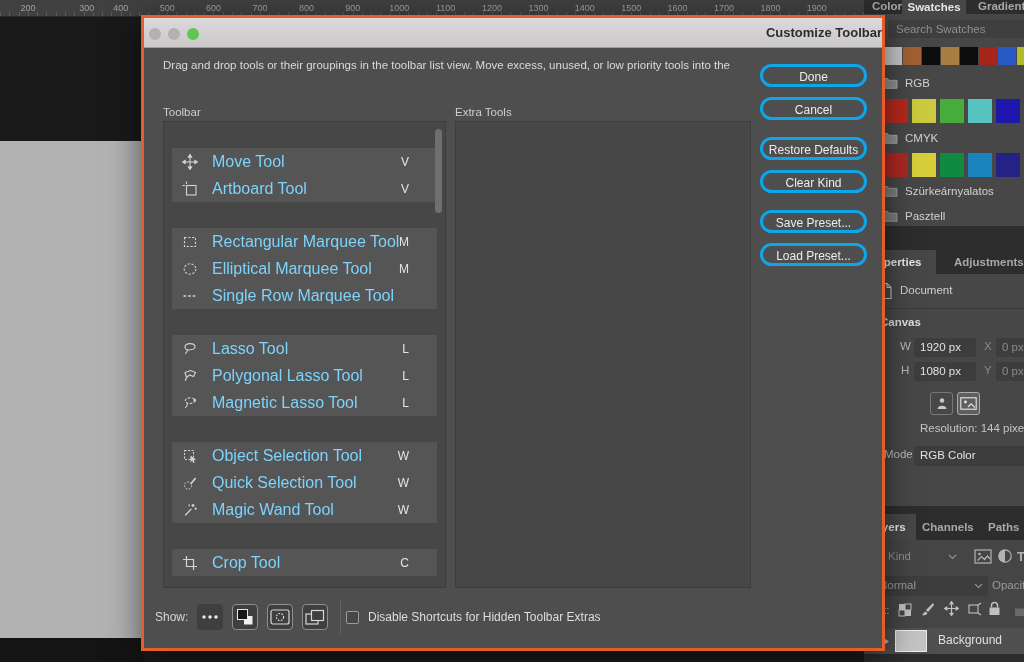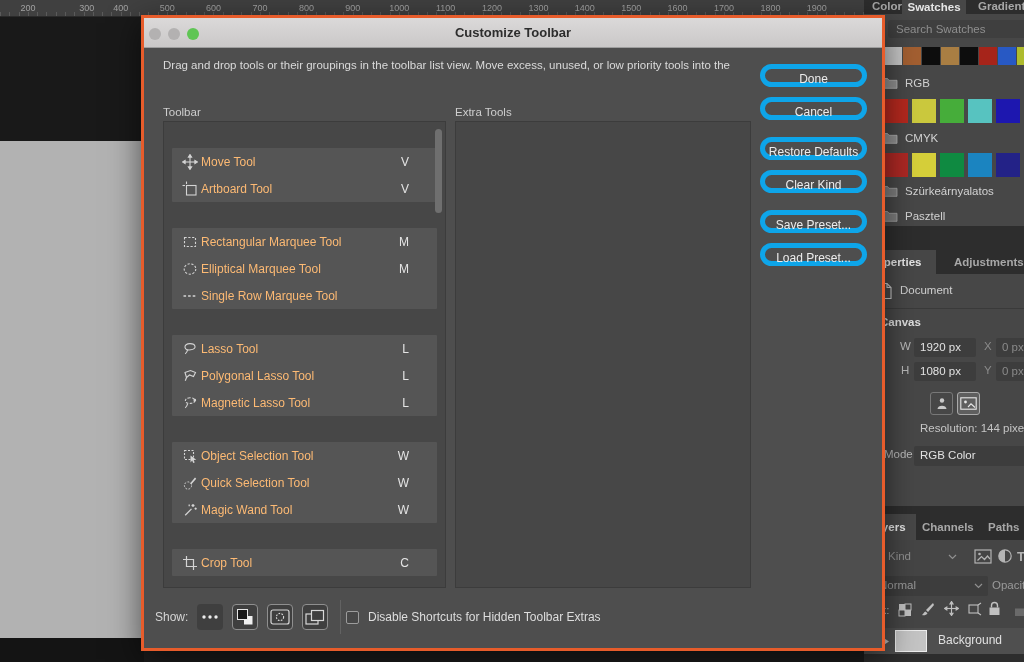--- a/index.html
+++ b/index.html
@@ -44,32 +44,32 @@
   .orient-btn.sel{background:#5f5f5f;border-color:#aaaaaa;}
   .layers-body{position:absolute;left:0;top:540px;width:160px;height:122px;background:#454545;}
   .bg-row{position:absolute;left:0;top:88px;width:160px;height:26px;background:#4f4f4f;}
   .thumb{position:absolute;left:31px;top:2px;width:32px;height:22px;background:#c4c4c4;border:1px solid #ededed;}
 
   
   .dialog{position:absolute;left:141px;top:15px;width:744px;height:636px;z-index:2;
           background:#4e4e4e;border:3px solid #e75c2b;box-shadow:0 8px 30px rgba(0,0,0,.55);}
   .titlebar{position:absolute;left:0;top:0;width:738px;height:30px;
             background:linear-gradient(#dbd9d9,#cac8c8);border-bottom:1px solid #9e9e9e;}
-  .title{width:100%;text-align:center;line-height:30px;font-size:13px;font-weight:bold;color:#2d2d2d;}
+  .title{width:100%;text-align:right;line-height:30px;font-size:13px;font-weight:bold;color:#2d2d2d;}
   .light{position:absolute;top:10px;width:12px;height:12px;border-radius:50%;}
   .desc{position:absolute;left:19px;top:40px;width:592px;font-size:11.5px;line-height:15px;color:#dadada;}
   .listlabel{position:absolute;top:88px;font-size:11.5px;color:#cecece;}
   .toollist{position:absolute;top:103px;height:467px;background:#474747;border:1px solid #3c3c3c;overflow:hidden;}
   .tgroup{margin:26px 8px 0 8px;background:#555555;border-radius:1px;}
   .trow{position:relative;height:27px;display:flex;align-items:center;}
   .ticon{width:16px;height:16px;margin-left:10px;flex:none;}
-  .tlabel{margin-left:3px;font-size:12px;color:#fdba74;white-space:nowrap;}
+  .tlabel{margin-left:14px;font-size:16px;color:#7dd3fc;white-space:nowrap;}
   .tkey{position:absolute;right:28px;font-size:12px;color:#e4e4e4;}
   .vscroll{position:absolute;right:3px;top:7px;width:7px;height:84px;border-radius:4px;background:#6f6f6f;}
-  .dlg-btn{position:absolute;left:616px;width:107px;height:23px;border:5px solid #0ea5e9;border-radius:12px;
+  .dlg-btn{position:absolute;left:616px;width:107px;height:23px;border:3px solid #0ea5e9;border-radius:12px;
            background:transparent;color:#ececec;font-size:12px;line-height:21px;text-align:center;}
   .show-btn{position:absolute;top:586px;width:26px;height:26px;background:#3f3f3f;border-radius:4px;
             display:flex;align-items:center;justify-content:center;}
   .show-btn.outlined{border:1px solid #8f8f8f;}
   .checkbox{position:absolute;left:202px;top:593px;width:13px;height:13px;border:1px solid #9c9c9c;
             border-radius:2px;background:#474747;}
   svg{display:block;}
 </style>
 </head>
 <body>

